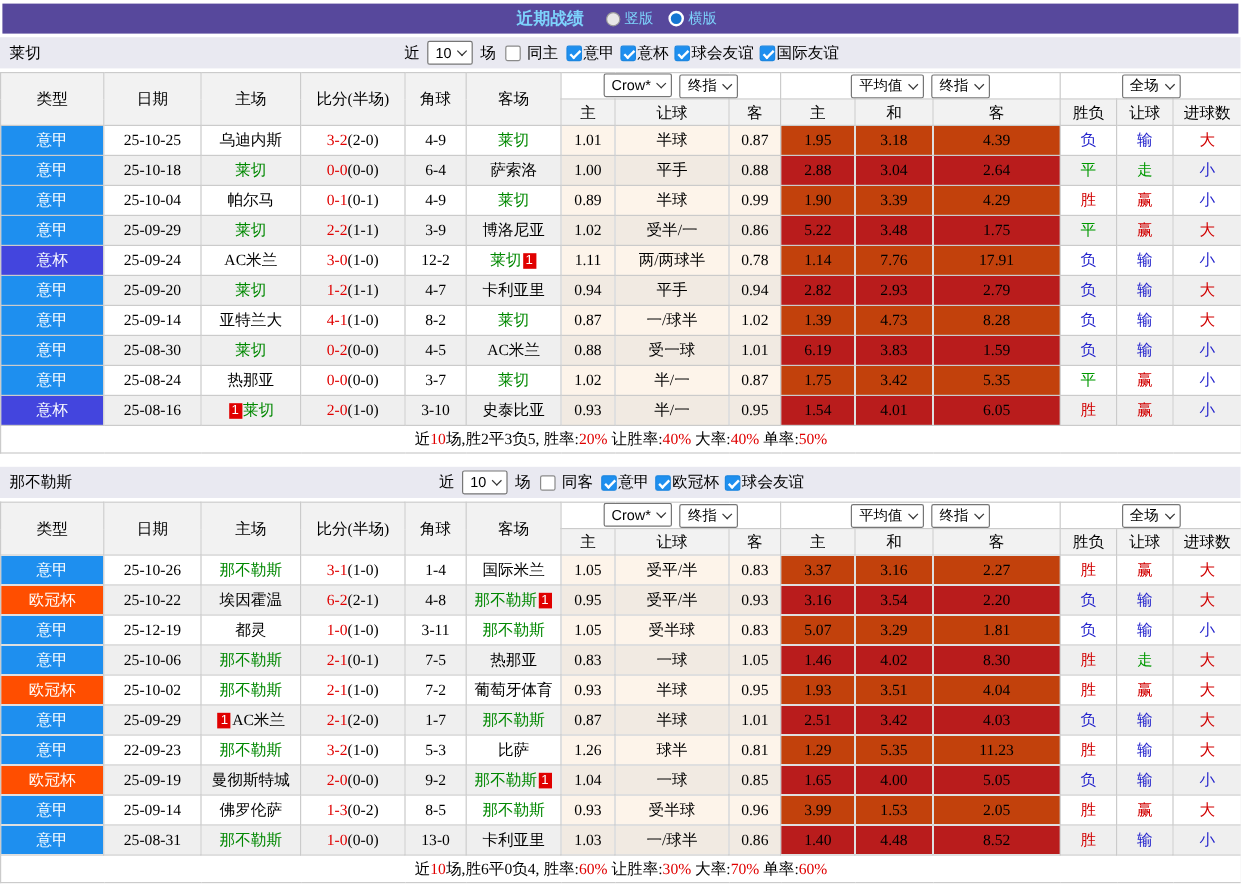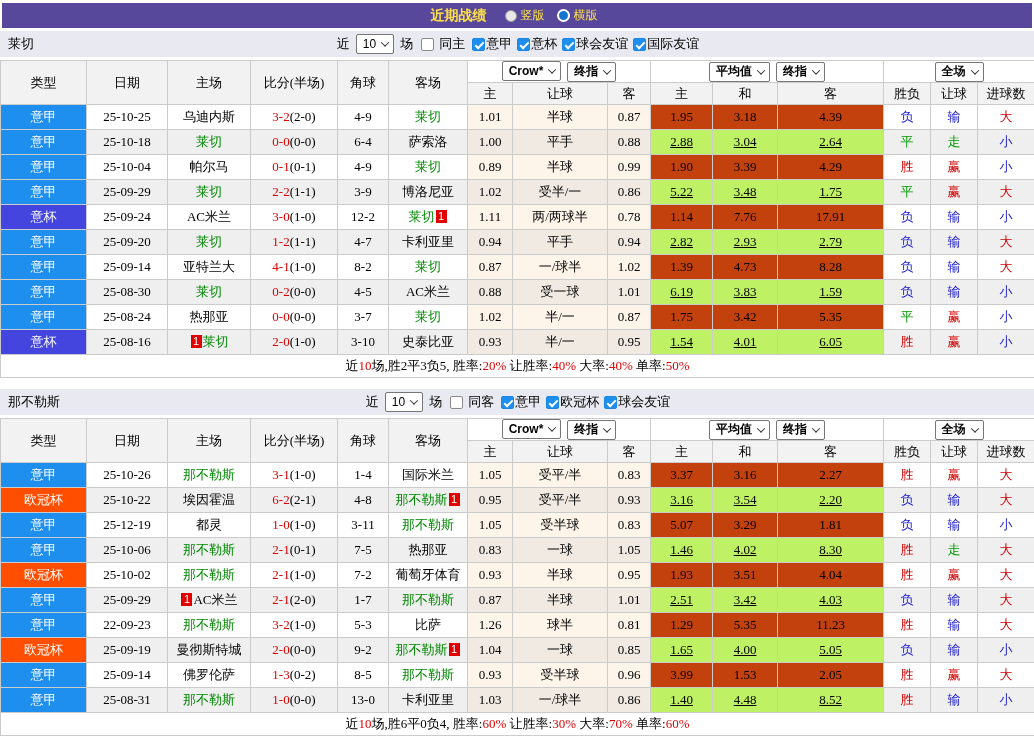--- a/index.html
+++ b/index.html
@@ -1,21 +1,21 @@
 <!DOCTYPE html>
 <html><head>
 <meta charset="utf-8">
 <style>
   *{box-sizing:border-box;}
   html,body{margin:0;padding:0;background:#fff;}
   body{font-family:"Liberation Sans","DejaVu Sans",sans-serif;width:1034px;}
   .page{width:1034px;height:737px;overflow:hidden;background:#fff;}
 
   
-  .title-bar{height:25px;margin:3px 2px 3px 2px;background:#57489C;display:flex;align-items:center;justify-content:center;color:#fde047;}
+  .title-bar{height:25px;margin:3px 2px 3px 2px;background:#57489C;display:flex;align-items:center;justify-content:center;color:#7dd3fc;}
   .title-bar .t{font-weight:bold;font-size:14px;margin-right:12px;}
   .radio-group{display:inline-flex;align-items:center;margin:0 6px;font-size:12px;cursor:default;}
   .radio{display:inline-block;border-radius:50%;margin-right:4px;}
   .radio.off{width:12px;height:12px;background:#E8E8E8;border:1px solid #9A9A9A;}
   .radio.on{width:13px;height:13px;background:#1576D2;border:2px solid #fff;}
 
   
   .section{margin:0;}
   .section + .section{margin-top:11px;}
   .section-head{position:relative;height:26px;background:#E9E9F1;display:flex;align-items:center;justify-content:center;font-size:13px;color:#000;}
@@ -31,28 +31,28 @@
   
   .cb{display:inline-block;width:13px;height:13px;border:1px solid #8A8A8A;border-radius:2px;background:#fff;vertical-align:-2px;margin:0 2px 0 5px;position:relative;}
   .cb.checked{background:#1E8FEF;border-color:#1C86E0;margin:0 0 0 4px;}
   .cb.checked::after{content:"";position:absolute;left:4px;top:1px;width:3px;height:7px;border:solid #fff;border-width:0 2px 2px 0;transform:rotate(45deg);}
 
   
   table.results{border-collapse:collapse;table-layout:fixed;width:1034px;font-family:"Liberation Serif","DejaVu Serif",serif;font-size:13px;margin-top:3px;}
   table.results th,table.results td{border:1px solid #CBCBCB;text-align:center;padding:0;overflow:hidden;white-space:nowrap;}
   table.results{border:1px solid #9E9E9E;}
   thead th{background:#F2F2F2;font-weight:normal;height:22px;color:#000;}
-  thead th.grp{background:#fff;font-weight:bold;}
+  thead th.grp{background:#fff;}
   tbody td{height:25px;color:#000;}
   tr.odd td{background:#FFFFFF;}
   tr.even td{background:#EFEFEF;}
   tr.odd td.crow{background:#FDF4EA;}
   tr.even td.crow{background:#F1EAE2;}
   tr.odd td.avg{background:#c2410c;}
-  tr.even td.avg{background:#bef264;text-decoration:underline;}
+  tr.even td.avg{background:#b91c1c;}
   td.type{color:#fff;}
   .team-g{color:#008800;}
   .ft{color:#E00000;}
   .ht{color:#000;}
   .c-red{color:#D10000;}
   .c-blue{color:#2222CC;}
   .c-green{color:#009900;}
   .card{display:inline-block;min-width:11px;height:13px;line-height:13px;background:#E00000;color:#fff;font-size:11px;font-family:"Liberation Sans",sans-serif;text-align:center;vertical-align:1px;padding:0 1px;margin:0 1px;}
   td.sum{height:23px;background:#fff;font-size:13px;}
   td.sum .red{color:#E00000;}

